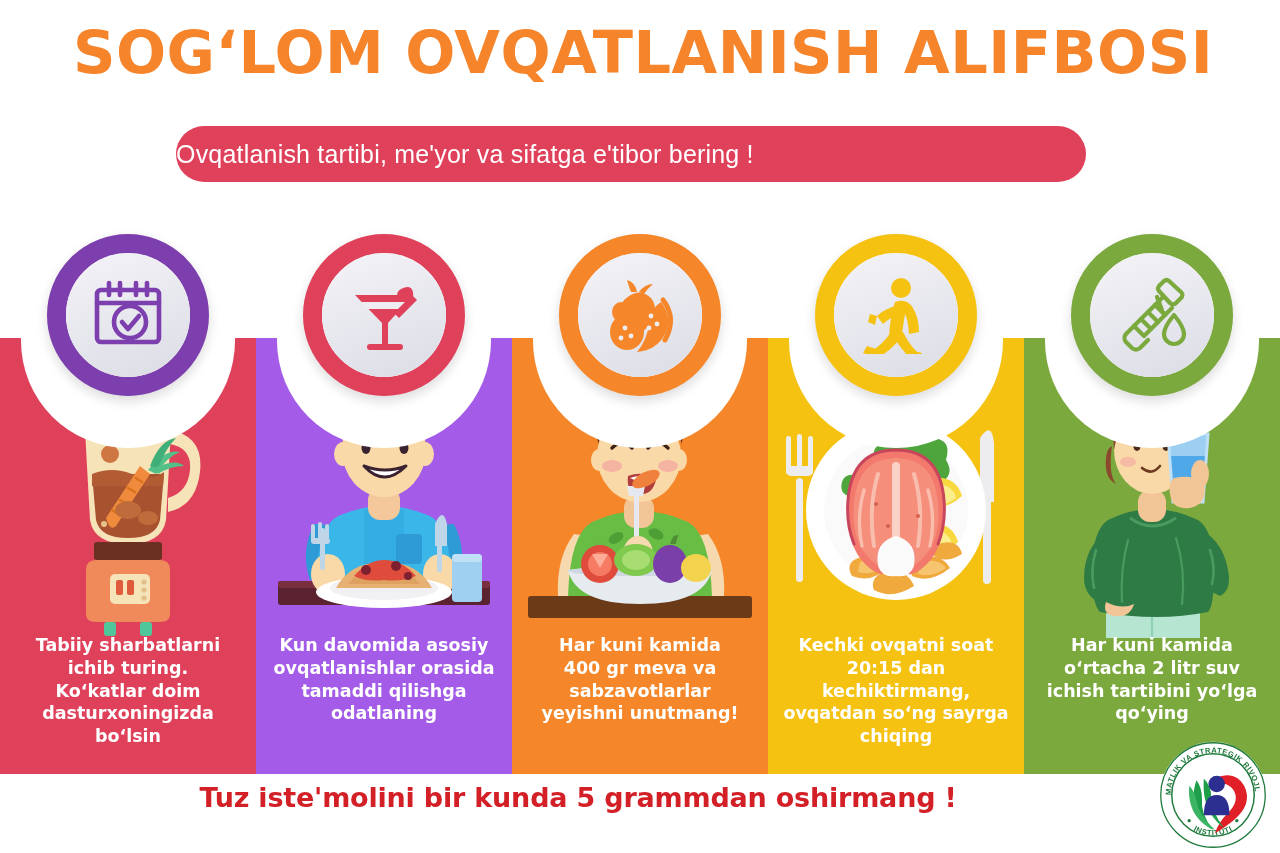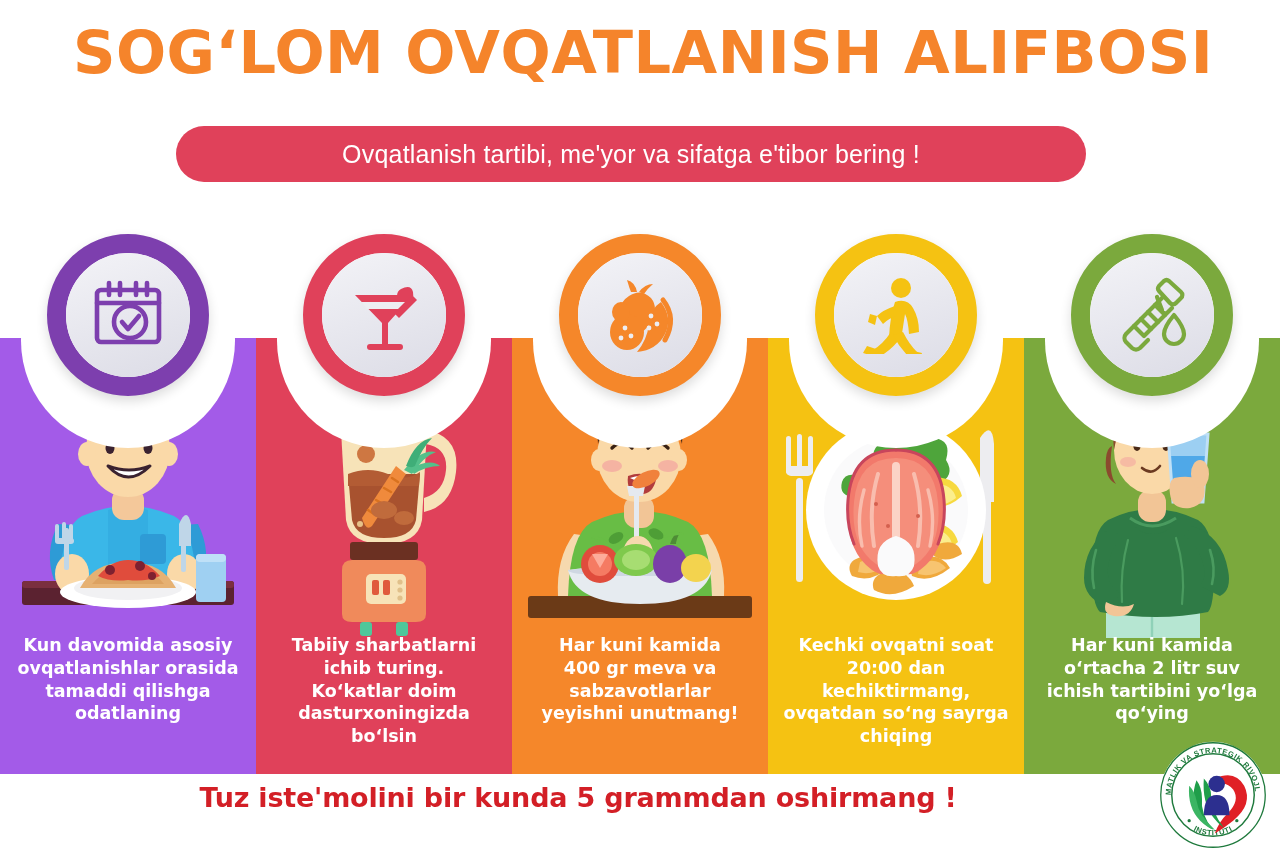--- a/index.html
+++ b/index.html
@@ -18,21 +18,21 @@
     font-size: 59px; font-weight: 700; letter-spacing: 0.5px;
     color: #F5842B;
     font-family: "DejaVu Sans", sans-serif;
     text-transform: uppercase;
     white-space: nowrap;
   }
   .subtitle-banner {
     position: absolute; top: 126px; left: 176px;
     width: 910px; height: 56px;
     background: #E0415A; border-radius: 28px;
-    display: flex; align-items: center; justify-content: center;
+    display: flex; align-items: center; 
   }
   .subtitle-banner span {
     color: #ffffff; font-size: 25px; font-weight: 400;
     font-family: "Liberation Sans", sans-serif;
     letter-spacing: 0.2px;
   }
 
   
   .columns {
     position: absolute; top: 338px; left: 0;
@@ -109,20 +109,69 @@
 <div class="poster">
 
   <div class="title">SOG‘LOM OVQATLANISH ALIFBOSI</div>
 
   <div class="subtitle-banner">
     <span>Ovqatlanish tartibi, me'yor va sifatga e'tibor bering !</span>
   </div>
 
   <div class="columns">
 
+    <div class="col c2">
+      <div class="notch"></div>
+      <svg class="illus" viewBox="0 0 256 300">
+
+        <rect x="110" y="42" width="36" height="14" rx="6" fill="#F2C9A8"></rect>
+
+        <rect x="84" y="54" width="88" height="20" rx="4" fill="#6B3022"></rect>
+
+        <path d="M84 74 l88 0 l-6 108 q-4 24 -38 24 q-34 0 -38 -24 z" fill="#F7E3B8"></path>
+
+        <path d="M170 92 q34 6 30 42 q-4 34 -32 40 l0 -14 q20 -6 22 -28 q2 -22 -20 -26 z" fill="#F7E3B8"></path>
+
+        <path d="M92 136 l72 0 l-4 46 q-4 18 -32 18 q-28 0 -32 -18 z" fill="#A8522F"></path>
+        <path d="M92 136 q20 -8 40 0 q18 8 32 -2 l-1 14 l-71 0 z" fill="#B35C34"></path>
+
+        <path d="M106 180 l34 -52 l10 8 l-34 52 q-6 6 -10 -8 z" fill="#F08A3C"></path>
+        <path d="M112 172 l6 4 M120 162 l7 4 M128 150 l7 4 M136 140 l6 4" stroke="#D9721F" stroke-width="2.5" stroke-linecap="round"></path>
+
+        <path d="M148 132 q18 -22 32 -18 q-12 4 -24 22 z" fill="#53C08A"></path>
+        <path d="M150 128 q10 -26 26 -28 q-10 10 -18 30 z" fill="#3FAE78"></path>
+        <path d="M154 130 q22 -10 30 -2 q-14 0 -26 8 z" fill="#53C08A"></path>
+
+        <circle cx="122" cy="98" r="7" fill="#DE8B52"></circle>
+        <circle cx="110" cy="116" r="9" fill="#CE7742"></circle>
+        <ellipse cx="128" cy="172" rx="13" ry="9" fill="#C06B3C"></ellipse>
+        <ellipse cx="148" cy="180" rx="10" ry="7" fill="#C06B3C"></ellipse>
+        <circle cx="104" cy="186" r="3" fill="#E7C289"></circle>
+
+        <rect x="94" y="204" width="68" height="18" rx="3" fill="#6B3022"></rect>
+
+        <path d="M96 222 l64 0 q10 0 10 10 l0 44 q0 8 -10 8 l-64 0 q-10 0 -10 -8 l0 -44 q0 -10 10 -10 z" fill="#F08A5B"></path>
+
+        <rect x="110" y="236" width="40" height="30" rx="5" fill="#F7E3B8"></rect>
+        <rect x="116" y="242" width="7" height="15" rx="2" fill="#E05A3C"></rect>
+        <rect x="127" y="242" width="7" height="15" rx="2" fill="#E05A3C"></rect>
+        <circle cx="144" cy="244" r="2.6" fill="#E0C08A"></circle>
+        <circle cx="144" cy="252" r="2.6" fill="#E0C08A"></circle>
+        <circle cx="144" cy="260" r="2.6" fill="#E0C08A"></circle>
+
+        <rect x="104" y="284" width="12" height="14" rx="3" fill="#4FC79A"></rect>
+        <rect x="140" y="284" width="12" height="14" rx="3" fill="#4FC79A"></rect>
+      </svg>
+      <div class="col-text">Tabiiy sharbatlarni
+ichib turing.
+Ko‘katlar doim
+dasturxoningizda
+bo‘lsin</div>
+    </div>
+
     <div class="col c1">
       <div class="notch"></div>
       <svg class="illus" viewBox="0 0 256 300">
 
         <rect x="22" y="243" width="212" height="24" rx="3" fill="#5B2230"></rect>
         <rect x="22" y="243" width="212" height="7" rx="3" fill="#7A2F3E"></rect>
 
         <path d="M58 186 q-14 28 -4 56 l34 0 q-8 -30 2 -54 z" fill="#2E9BD6"></path>
         <path d="M198 186 q14 28 4 56 l-34 0 q8 -30 -2 -54 z" fill="#2E9BD6"></path>
 
@@ -173,69 +222,20 @@
         <circle cx="140" cy="228" r="5" fill="#7E2030"></circle>
         <circle cx="152" cy="238" r="4" fill="#7E2030"></circle>
 
         <rect x="196" y="216" width="30" height="48" rx="4" fill="#9FD0F2"></rect>
         <rect x="196" y="216" width="30" height="8" rx="4" fill="#BFE0F7"></rect>
       </svg>
       <div class="col-text">Kun davomida asosiy
 ovqatlanishlar orasida
 tamaddi qilishga
 odatlaning</div>
-    </div>
-
-    <div class="col c2">
-      <div class="notch"></div>
-      <svg class="illus" viewBox="0 0 256 300">
-
-        <rect x="110" y="42" width="36" height="14" rx="6" fill="#F2C9A8"></rect>
-
-        <rect x="84" y="54" width="88" height="20" rx="4" fill="#6B3022"></rect>
-
-        <path d="M84 74 l88 0 l-6 108 q-4 24 -38 24 q-34 0 -38 -24 z" fill="#F7E3B8"></path>
-
-        <path d="M170 92 q34 6 30 42 q-4 34 -32 40 l0 -14 q20 -6 22 -28 q2 -22 -20 -26 z" fill="#F7E3B8"></path>
-
-        <path d="M92 136 l72 0 l-4 46 q-4 18 -32 18 q-28 0 -32 -18 z" fill="#A8522F"></path>
-        <path d="M92 136 q20 -8 40 0 q18 8 32 -2 l-1 14 l-71 0 z" fill="#B35C34"></path>
-
-        <path d="M106 180 l34 -52 l10 8 l-34 52 q-6 6 -10 -8 z" fill="#F08A3C"></path>
-        <path d="M112 172 l6 4 M120 162 l7 4 M128 150 l7 4 M136 140 l6 4" stroke="#D9721F" stroke-width="2.5" stroke-linecap="round"></path>
-
-        <path d="M148 132 q18 -22 32 -18 q-12 4 -24 22 z" fill="#53C08A"></path>
-        <path d="M150 128 q10 -26 26 -28 q-10 10 -18 30 z" fill="#3FAE78"></path>
-        <path d="M154 130 q22 -10 30 -2 q-14 0 -26 8 z" fill="#53C08A"></path>
-
-        <circle cx="122" cy="98" r="7" fill="#DE8B52"></circle>
-        <circle cx="110" cy="116" r="9" fill="#CE7742"></circle>
-        <ellipse cx="128" cy="172" rx="13" ry="9" fill="#C06B3C"></ellipse>
-        <ellipse cx="148" cy="180" rx="10" ry="7" fill="#C06B3C"></ellipse>
-        <circle cx="104" cy="186" r="3" fill="#E7C289"></circle>
-
-        <rect x="94" y="204" width="68" height="18" rx="3" fill="#6B3022"></rect>
-
-        <path d="M96 222 l64 0 q10 0 10 10 l0 44 q0 8 -10 8 l-64 0 q-10 0 -10 -8 l0 -44 q0 -10 10 -10 z" fill="#F08A5B"></path>
-
-        <rect x="110" y="236" width="40" height="30" rx="5" fill="#F7E3B8"></rect>
-        <rect x="116" y="242" width="7" height="15" rx="2" fill="#E05A3C"></rect>
-        <rect x="127" y="242" width="7" height="15" rx="2" fill="#E05A3C"></rect>
-        <circle cx="144" cy="244" r="2.6" fill="#E0C08A"></circle>
-        <circle cx="144" cy="252" r="2.6" fill="#E0C08A"></circle>
-        <circle cx="144" cy="260" r="2.6" fill="#E0C08A"></circle>
-
-        <rect x="104" y="284" width="12" height="14" rx="3" fill="#4FC79A"></rect>
-        <rect x="140" y="284" width="12" height="14" rx="3" fill="#4FC79A"></rect>
-      </svg>
-      <div class="col-text">Tabiiy sharbatlarni
-ichib turing.
-Ko‘katlar doim
-dasturxoningizda
-bo‘lsin</div>
     </div>
 
     <div class="col c3">
       <div class="notch"></div>
       <svg class="illus" viewBox="0 0 256 300">
 
         <rect x="16" y="258" width="224" height="22" rx="3" fill="#6B3A17"></rect>
 
         <path d="M62 196 q-18 24 -16 62 l36 0 q-6 -34 8 -58 z" fill="#F6D9AE"></path>
         <path d="M196 196 q18 24 16 62 l-36 0 q6 -34 -8 -58 z" fill="#F6D9AE"></path>
@@ -339,21 +339,21 @@
         <path d="M128 198 q22 6 18 30 q-4 12 -18 10 q-14 2 -18 -10 q-4 -24 18 -30 z" fill="#FAFAFB"></path>
 
         <path d="M128 112 q44 0 48 50 q2 24 -6 44" stroke="#C8455C" stroke-width="3" fill="none" stroke-linecap="round"></path>
         <path d="M128 112 q-44 0 -48 50 q-2 24 6 44" stroke="#C8455C" stroke-width="3" fill="none" stroke-linecap="round"></path>
 
         <circle cx="108" cy="166" r="2" fill="#D4604F"></circle>
         <circle cx="150" cy="178" r="2" fill="#D4604F"></circle>
         <circle cx="120" cy="188" r="2" fill="#D4604F"></circle>
       </svg>
       <div class="col-text">Kechki ovqatni soat
-20:00 dan
+20:15 dan
 kechiktirmang,
 ovqatdan so‘ng sayrga
 chiqing</div>
     </div>
 
     <div class="col c5">
       <div class="notch"></div>
       <svg class="illus" viewBox="0 0 256 300">
 
         <path d="M82 264 q46 -12 94 0 l0 36 l-94 0 z" fill="#B6E6D2"></path>

